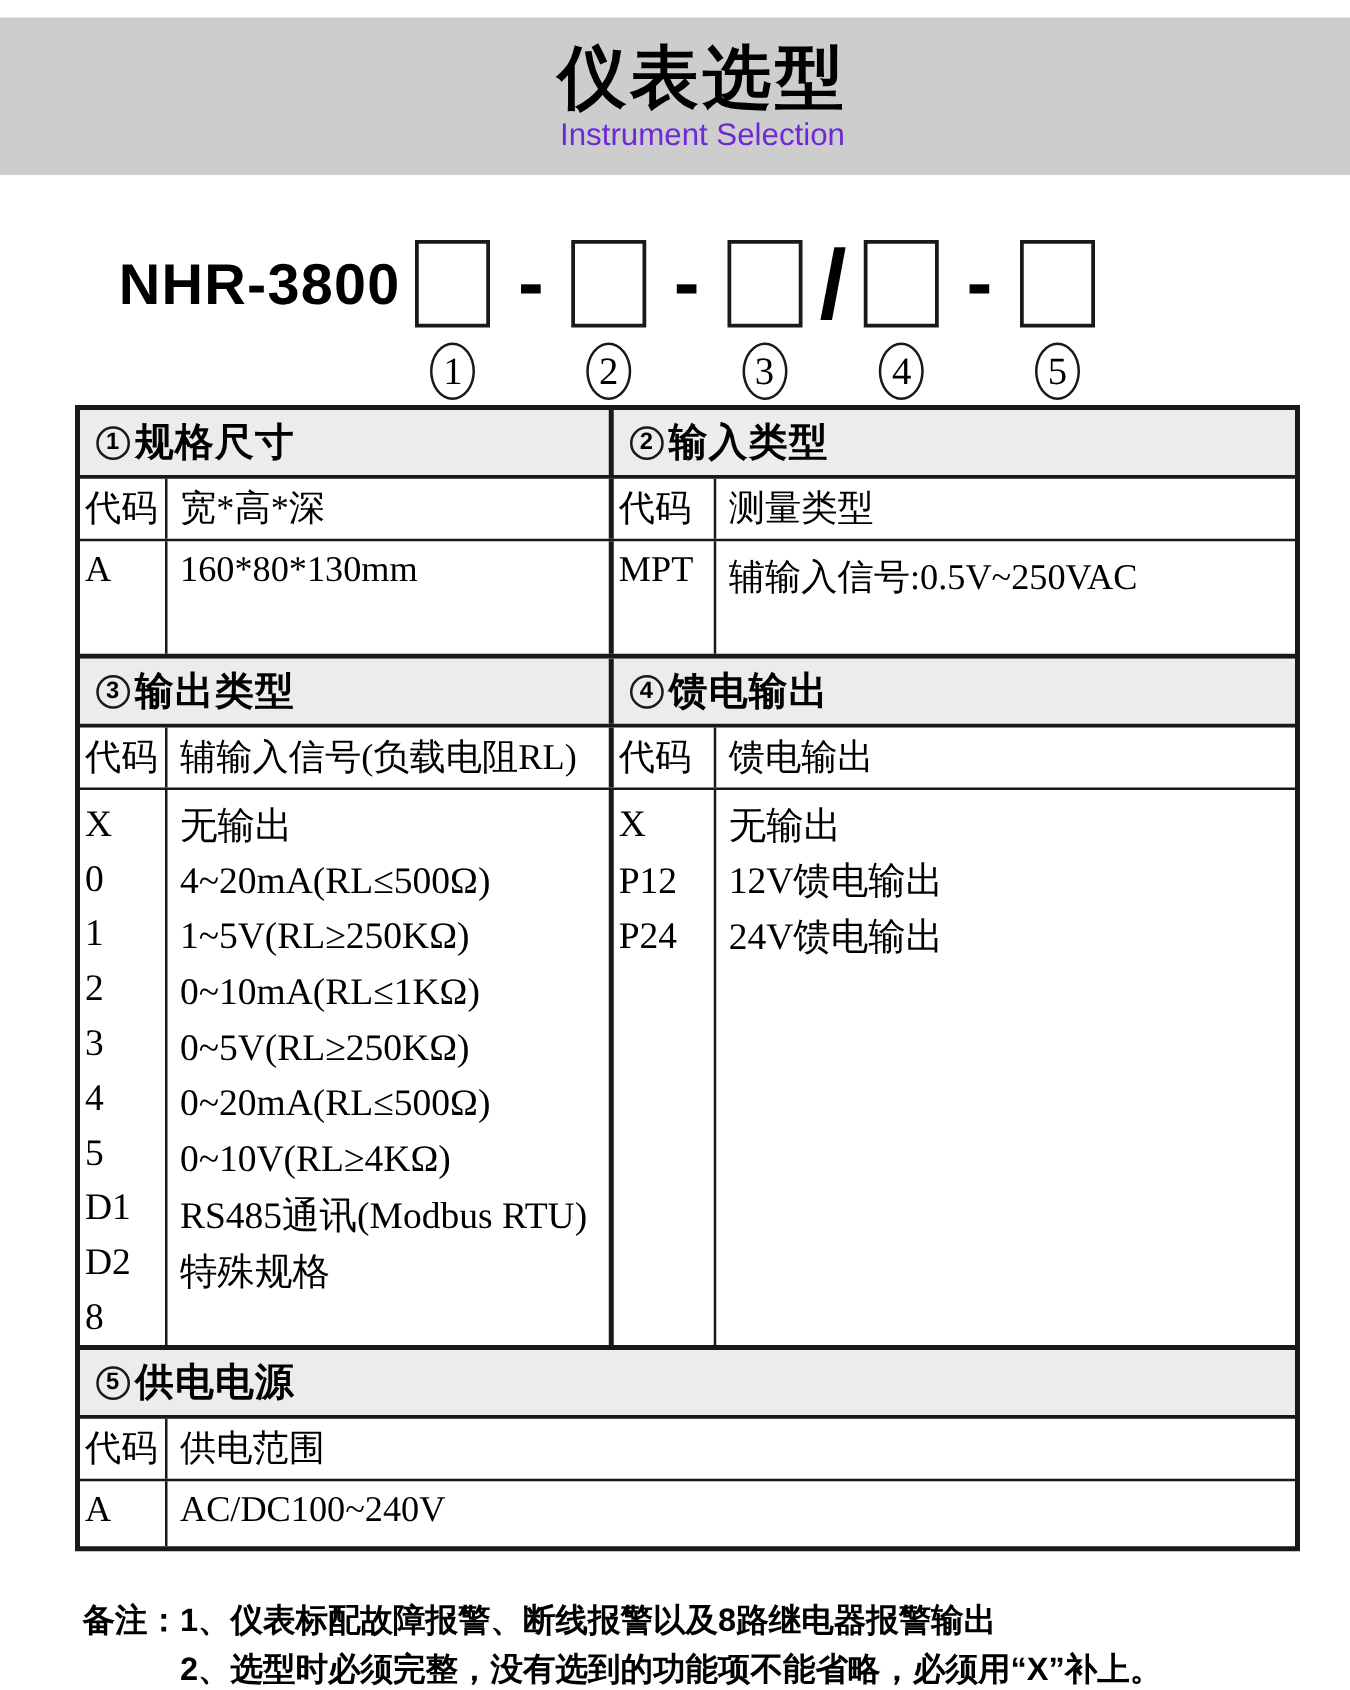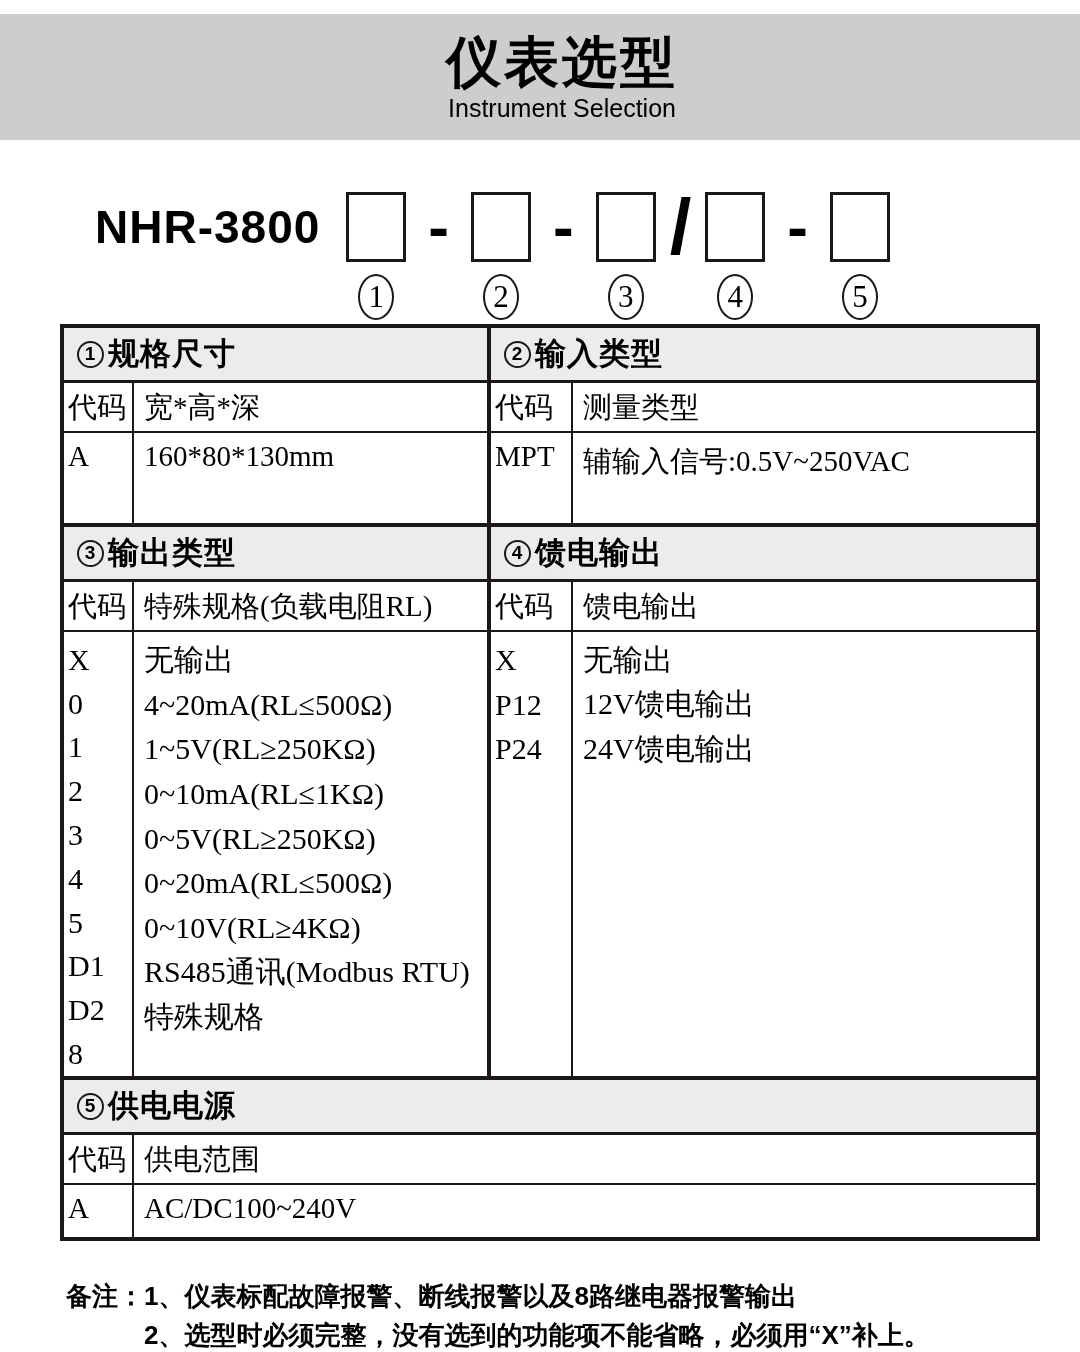--- a/index.html
+++ b/index.html
@@ -13,27 +13,27 @@
   body{
     width:1080px;height:1352px;overflow:hidden;background:#ffffff;
     font-family:"Liberation Sans","DejaVu Sans",sans-serif;color:var(--text);
   }
   
   .banner{
     margin-top:14px;width:1080px;height:126px;background:var(--banner-bg);
     display:flex;flex-direction:column;align-items:center;justify-content:center;padding-left:44px;
   }
   .banner-title{font-size:55px;font-weight:bold;letter-spacing:3px;line-height:60px;}
-  .banner-subtitle{font-size:25px;color:#000000;line-height:28px;margin-top:2px;}
+  .banner-subtitle{font-size:25px;color:#6d28d9;line-height:28px;margin-top:2px;}
   
   .model{
     margin:52px 0 0 95px;display:flex;align-items:flex-start;
   }
   .model-prefix{
-    font-size:46px;font-weight:600;letter-spacing:1px;line-height:70px;margin-right:26px;
+    font-size:46px;font-weight:600;letter-spacing:1px;line-height:70px;margin-right:12px;
   }
   .unit{display:flex;flex-direction:column;align-items:center;}
   .mbox{width:60px;height:70px;border:3px solid var(--border);background:#fff;}
   .mcirc{
     margin-top:12px;width:36px;height:46px;border:2px solid var(--border);border-radius:50%;
     display:flex;align-items:center;justify-content:center;
     font-family:"Liberation Serif","DejaVu Serif",serif;font-size:31px;
   }
   .sep{margin:0 22px;line-height:70px;font-weight:bold;}
   .sep.dash{font-size:62px;}
@@ -180,21 +180,21 @@
       <span>馈电输出</span>
     </div>
   </div>
 
   <div class="trow subhead serif">
     <div class="half-l">
       <div class="codecol">
           <span class="cell-text">代码</span>
         </div>
       <div class="desccol">
-          <span class="cell-text">特殊规格(负载电阻RL)</span>
+          <span class="cell-text">辅输入信号(负载电阻RL)</span>
         </div>
     </div>
     <div class="half-r">
       <div class="codecol r">
           <span class="cell-text">代码</span>
         </div>
       <div class="desccol">
           <span class="cell-text">馈电输出</span>
         </div>
     </div>

